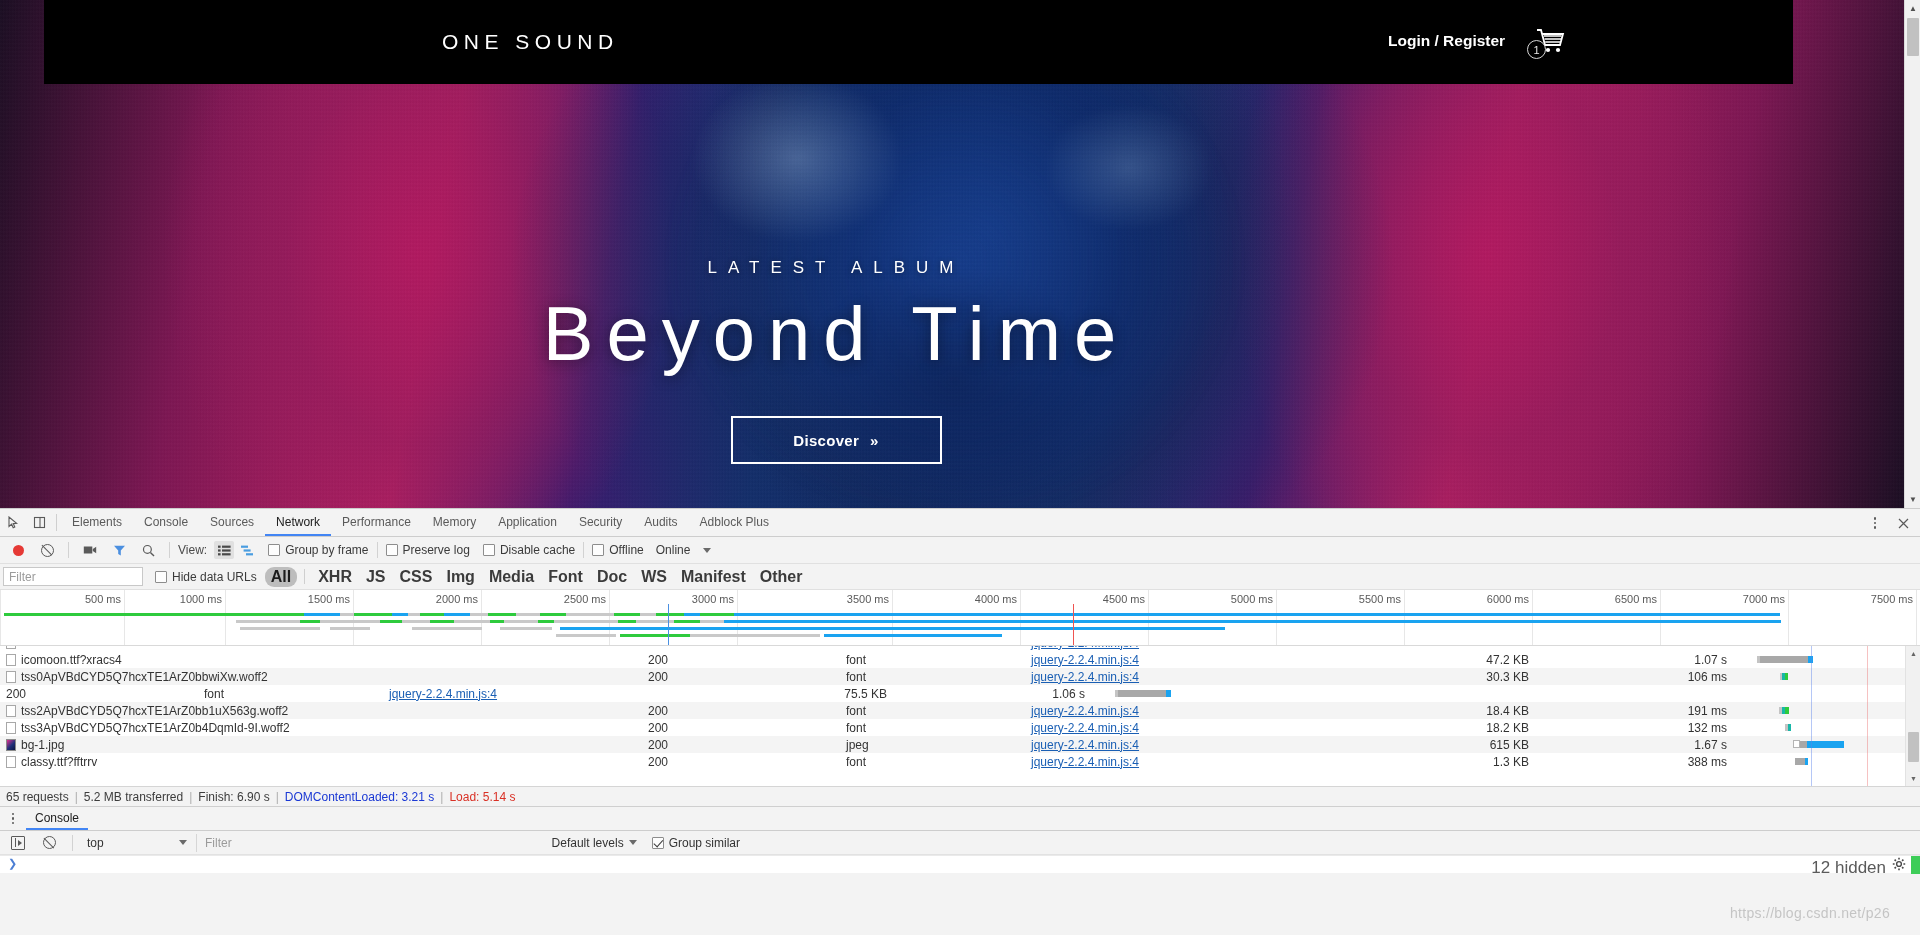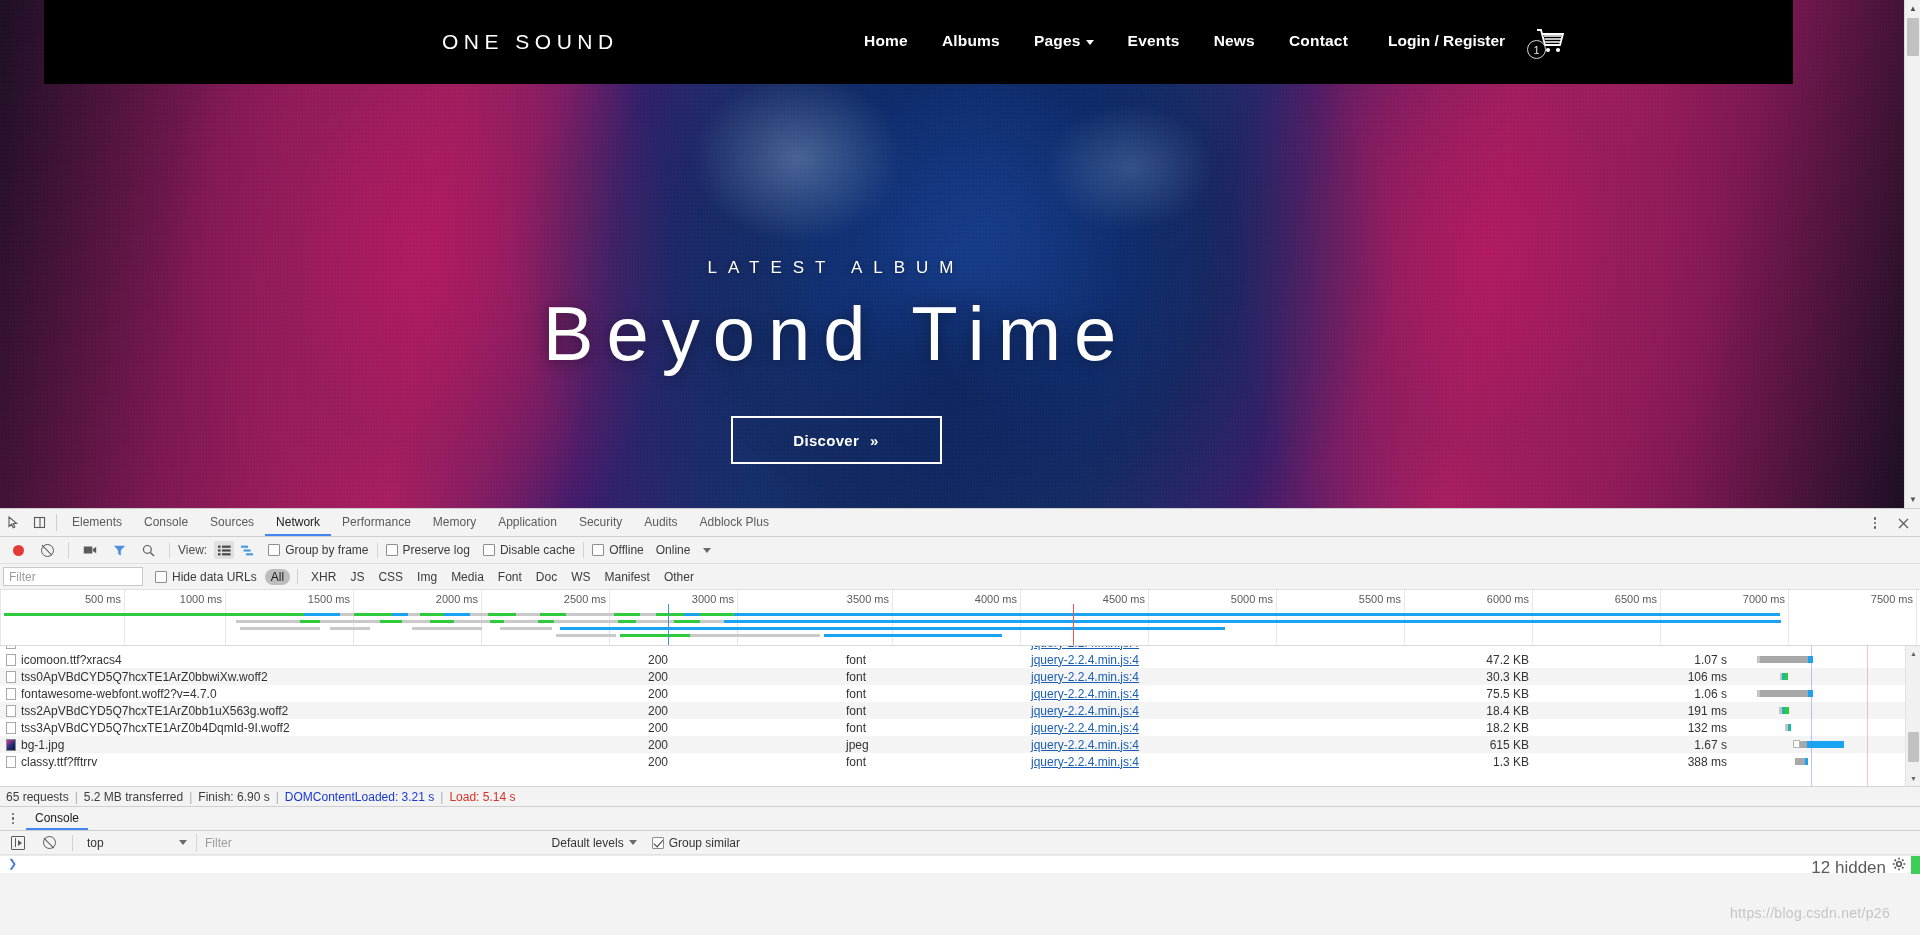--- a/index.html
+++ b/index.html
@@ -243,22 +243,22 @@
   #filter-input {
     width: 140px; height: 19px; margin-left: 3px;
     border: 1px solid #c8c8c8; background: #fff;
     font-size: 12px; padding: 0 5px; color: #333;
     font-family: "Liberation Sans", sans-serif;
     outline: none;
   }
   #filter-input::placeholder { color: #9b9b9b; }
   #hide-data-urls { margin-left: 12px; }
   .type-pill {
-    padding: 1px 6px; margin: 4px 1px; font-size: 12px; color: #3b3b3b;
-    cursor: pointer; border-radius: 9px; white-space: nowrap;
+    padding: 1px 6px; margin: 4px 1px; font-size: 16px; color: #3b3b3b;
+    cursor: pointer; border-radius: 9px; white-space: nowrap; font-weight: bold;
   }
   .type-pill.active { background: #bdbdbd; color: #1c1c1c; }
   #type-sep { width: 1px; height: 15px; background: #cfcfcf; margin: 0 6px; }
 
   
   #dt-overview {
     position: relative; height: 56px; width: 100%;
     background: #fff; border-bottom: 1px solid #d9d9d9;
     overflow: hidden;
   }
@@ -421,41 +421,20 @@
         <div id="hero-cta">
           <span>Discover</span>
           <span class="dbl-chev">»</span>
         </div>
       </div>
     </div>
 
     <div id="site-header">
       <div id="brand">ONE SOUND</div>
 
-      <div id="main-nav">
-        <div class="nav-item">
-          <span>Home</span>
-        </div>
-        <div class="nav-item">
-          <span>Albums</span>
-        </div>
-        <div class="nav-item">
-          <span>Pages</span>
-          <span class="caret-down"></span>
-        </div>
-        <div class="nav-item">
-          <span>Events</span>
-        </div>
-        <div class="nav-item">
-          <span>News</span>
-        </div>
-        <div class="nav-item">
-          <span>Contact</span>
-        </div>
-      </div>
 
       <div id="auth-link">Login / Register</div>
 
       <div id="cart-wrap">
         <svg width="40" height="38" viewBox="0 0 40 38">
           <path d="M10 6 L14 6 L18 21 L33 21 L36 10 L15.5 10" fill="none" stroke="#ffffff" stroke-width="1.8"></path>
           <path d="M17 12 L34.5 12 M17.6 15 L34 15 M18.2 18 L33.3 18" stroke="#ffffff" stroke-width="1.4"></path>
           <circle cx="21" cy="26" r="2.1" fill="#ffffff"></circle>
           <circle cx="31" cy="26" r="2.1" fill="#ffffff"></circle>
         </svg>
@@ -748,24 +727,20 @@
         <div class="c c-right" style="width:194px">30.3 KB</div>
         <div class="c c-right" style="width:198px">106 ms</div>
         <div class="wf-cell" style="width:368px">
           <div class="wf-bar" style="left:45px;width:2px;background:#c4c4c4"></div>
           <div class="wf-bar" style="left:47px;width:3px;background:#18b7a8"></div>
           <div class="wf-bar" style="left:50px;width:3px;background:#2ecb3d"></div>
         </div>
       </div>
 
       <div class="nrow">
-        <div class="c c-name" style="width:642px">
-          <span class="file-ico"></span>
-          <span>fontawesome-webfont.woff2?v=4.7.0</span>
-        </div>
         <div class="c" style="width:198px">200</div>
         <div class="c" style="width:185px">font</div>
         <div class="c" style="width:318px"><span class="initiator-link">jquery-2.2.4.min.js:4</span></div>
         <div class="c c-right" style="width:194px">75.5 KB</div>
         <div class="c c-right" style="width:198px">1.06 s</div>
         <div class="wf-cell" style="width:368px">
           <div class="wf-bar" style="left:22px;width:3px;background:#c4c4c4"></div>
           <div class="wf-bar" style="left:25px;width:48px;background:#a8a8a8"></div>
           <div class="wf-bar" style="left:73px;width:5px;background:#1aa3f0"></div>
         </div>

